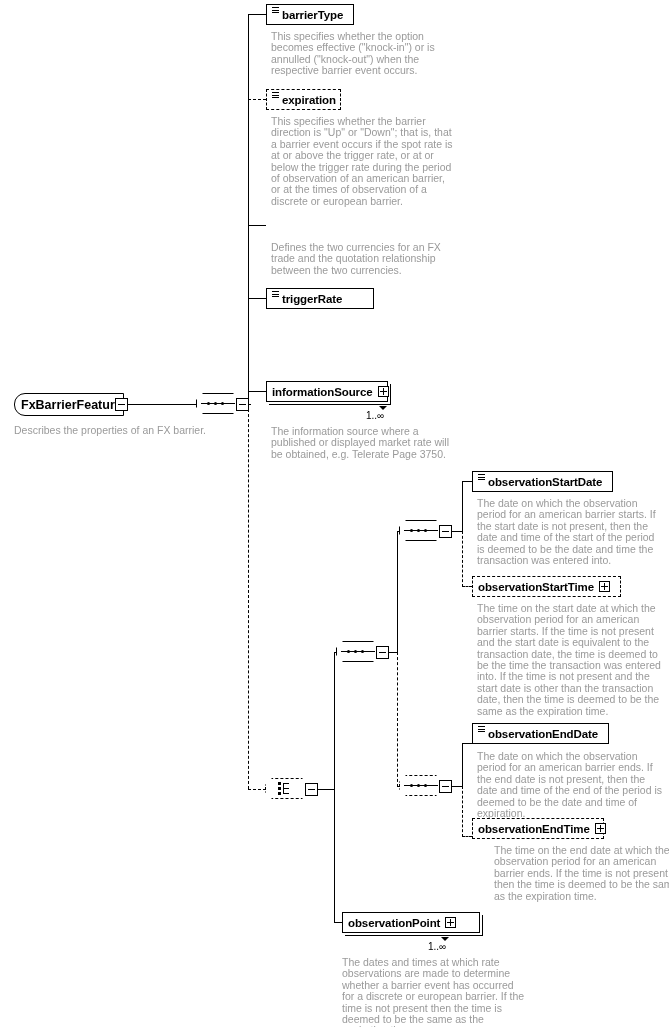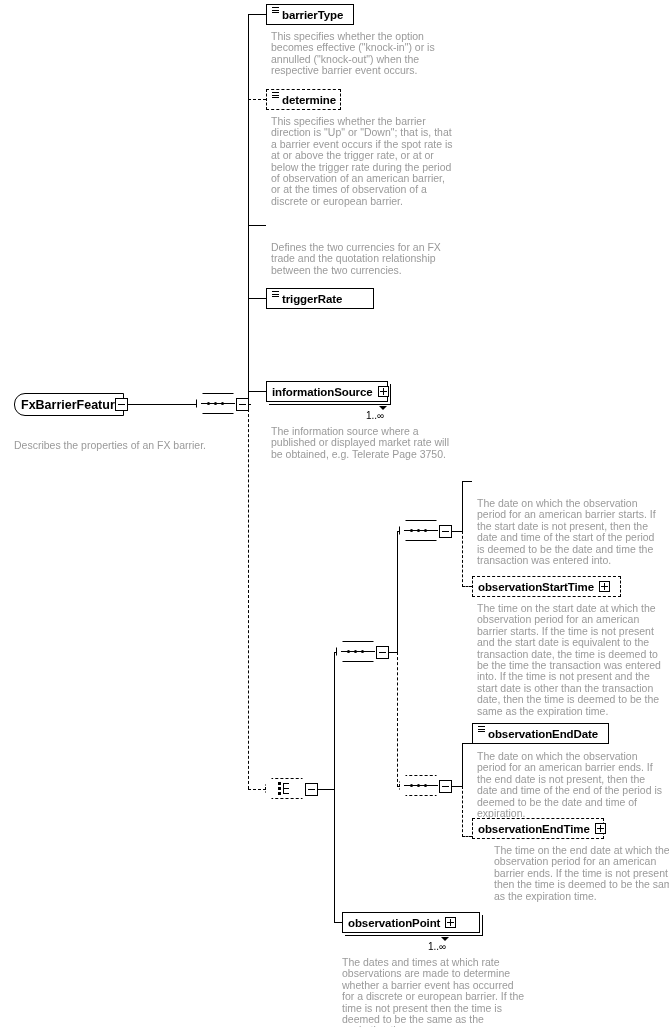--- a/index.html
+++ b/index.html
@@ -141,21 +141,21 @@
 </head>
 <body>
 
 <div id="canvas">
 
   <div class="rootshadow" style="left:17px;top:396px;width:110px;height:23px;"></div>
   <div class="rootnode" id="rootnode" style="left:14px;top:393px;width:110px;">
     <span>FxBarrierFeature</span>
   </div>
   <div class="rootminus" style="left:115px;top:398px;"></div>
-  <div class="desc" style="left:14px;top:440px;width:220px;">Describes the properties of an FX barrier.</div>
+  <div class="desc" style="left:14px;top:425px;width:220px;">Describes the properties of an FX barrier.</div>
 
   <div class="ln h" style="left:128px;top:404px;width:68px;"></div>
 
   <div class="comp" style="left:196px;top:393px;">
     <div class="octshadow"></div>
     <div class="oct"></div>
     <div class="seqbar"></div>
     <div class="dots">
         <span></span>
         <span></span>
@@ -183,21 +183,21 @@
   </div>
   <div class="desc" style="left:271px;top:31px;width:180px;">This specifies whether the option becomes effective ("knock-in") or is annulled ("knock-out") when the respective barrier event occurs.</div>
 
   <div class="dln h" style="left:248px;top:99px;width:18px;"></div>
   <div class="node opt" id="n-direction" style="left: 266px; top: 89px; width: 75px;">
     <span class="attr-icon">
         <i></i>
         <i></i>
         <i></i>
       </span>
-    <span>determine</span>
+    <span>expiration</span>
     <span class="shad"></span>
   </div>
   <div class="desc" style="left:271px;top:116px;width:182px;">This specifies whether the barrier direction is "Up" or "Down"; that is, that a barrier event occurs if the spot rate is at or above the trigger rate, or at or below the trigger rate during the period of observation of an american barrier, or at the times of observation of a discrete or european barrier.</div>
 
   <div class="ln h" style="left:248px;top:225px;width:18px;"></div>
   <div class="desc" style="left:271px;top:242px;width:182px;">Defines the two currencies for an FX trade and the quotation relationship between the two currencies.</div>
 
   <div class="ln h" style="left:248px;top:298px;width:18px;"></div>
   <div class="node" id="n-triggerRate" style="left: 266px; top: 288px; width: 108px;">
     <span class="attr-icon">
@@ -272,20 +272,29 @@
     <div class="minusbox">
         <div class="ms"></div>
       </div>
   </div>
   <div class="ln h" style="left:452px;top:531px;width:10px;"></div>
 
   <div class="ln v" style="left:462px;top:481px;height:51px;"></div>
   <div class="dln v" style="left:462px;top:531px;height:56px;"></div>
 
   <div class="ln h" style="left:462px;top:481px;width:10px;"></div>
+  <div class="node" id="n-obsStartDate" style="left: 472px; top: 471px; width: 141px;">
+    <span class="attr-icon">
+        <i></i>
+        <i></i>
+        <i></i>
+      </span>
+    <span>observationStartDate</span>
+    <span class="shad"></span>
+  </div>
   <div class="desc" style="left:477px;top:498px;width:186px;">The date on which the observation period for an american barrier starts. If the start date is not present, then the date and time of the start of the period is deemed to be the date and time the transaction was entered into.</div>
 
   <div class="dln h" style="left:462px;top:586px;width:10px;"></div>
   <div class="node opt" id="n-obsStartTime" style="left: 472px; top: 576px; width: 149px;">
     <span>observationStartTime</span>
     <span class="plusbox"></span>
     <span class="shad"></span>
   </div>
   <div class="desc" style="left:477px;top:603px;width:190px;">The time on the start date at which the observation period for an american barrier starts. If the time is not present and the start date is equivalent to the transaction date, the time is deemed to be the time the transaction was entered into. If the time is not present and the start date is other than the transaction date, then the time is deemed to be the same as the expiration time.</div>
 

